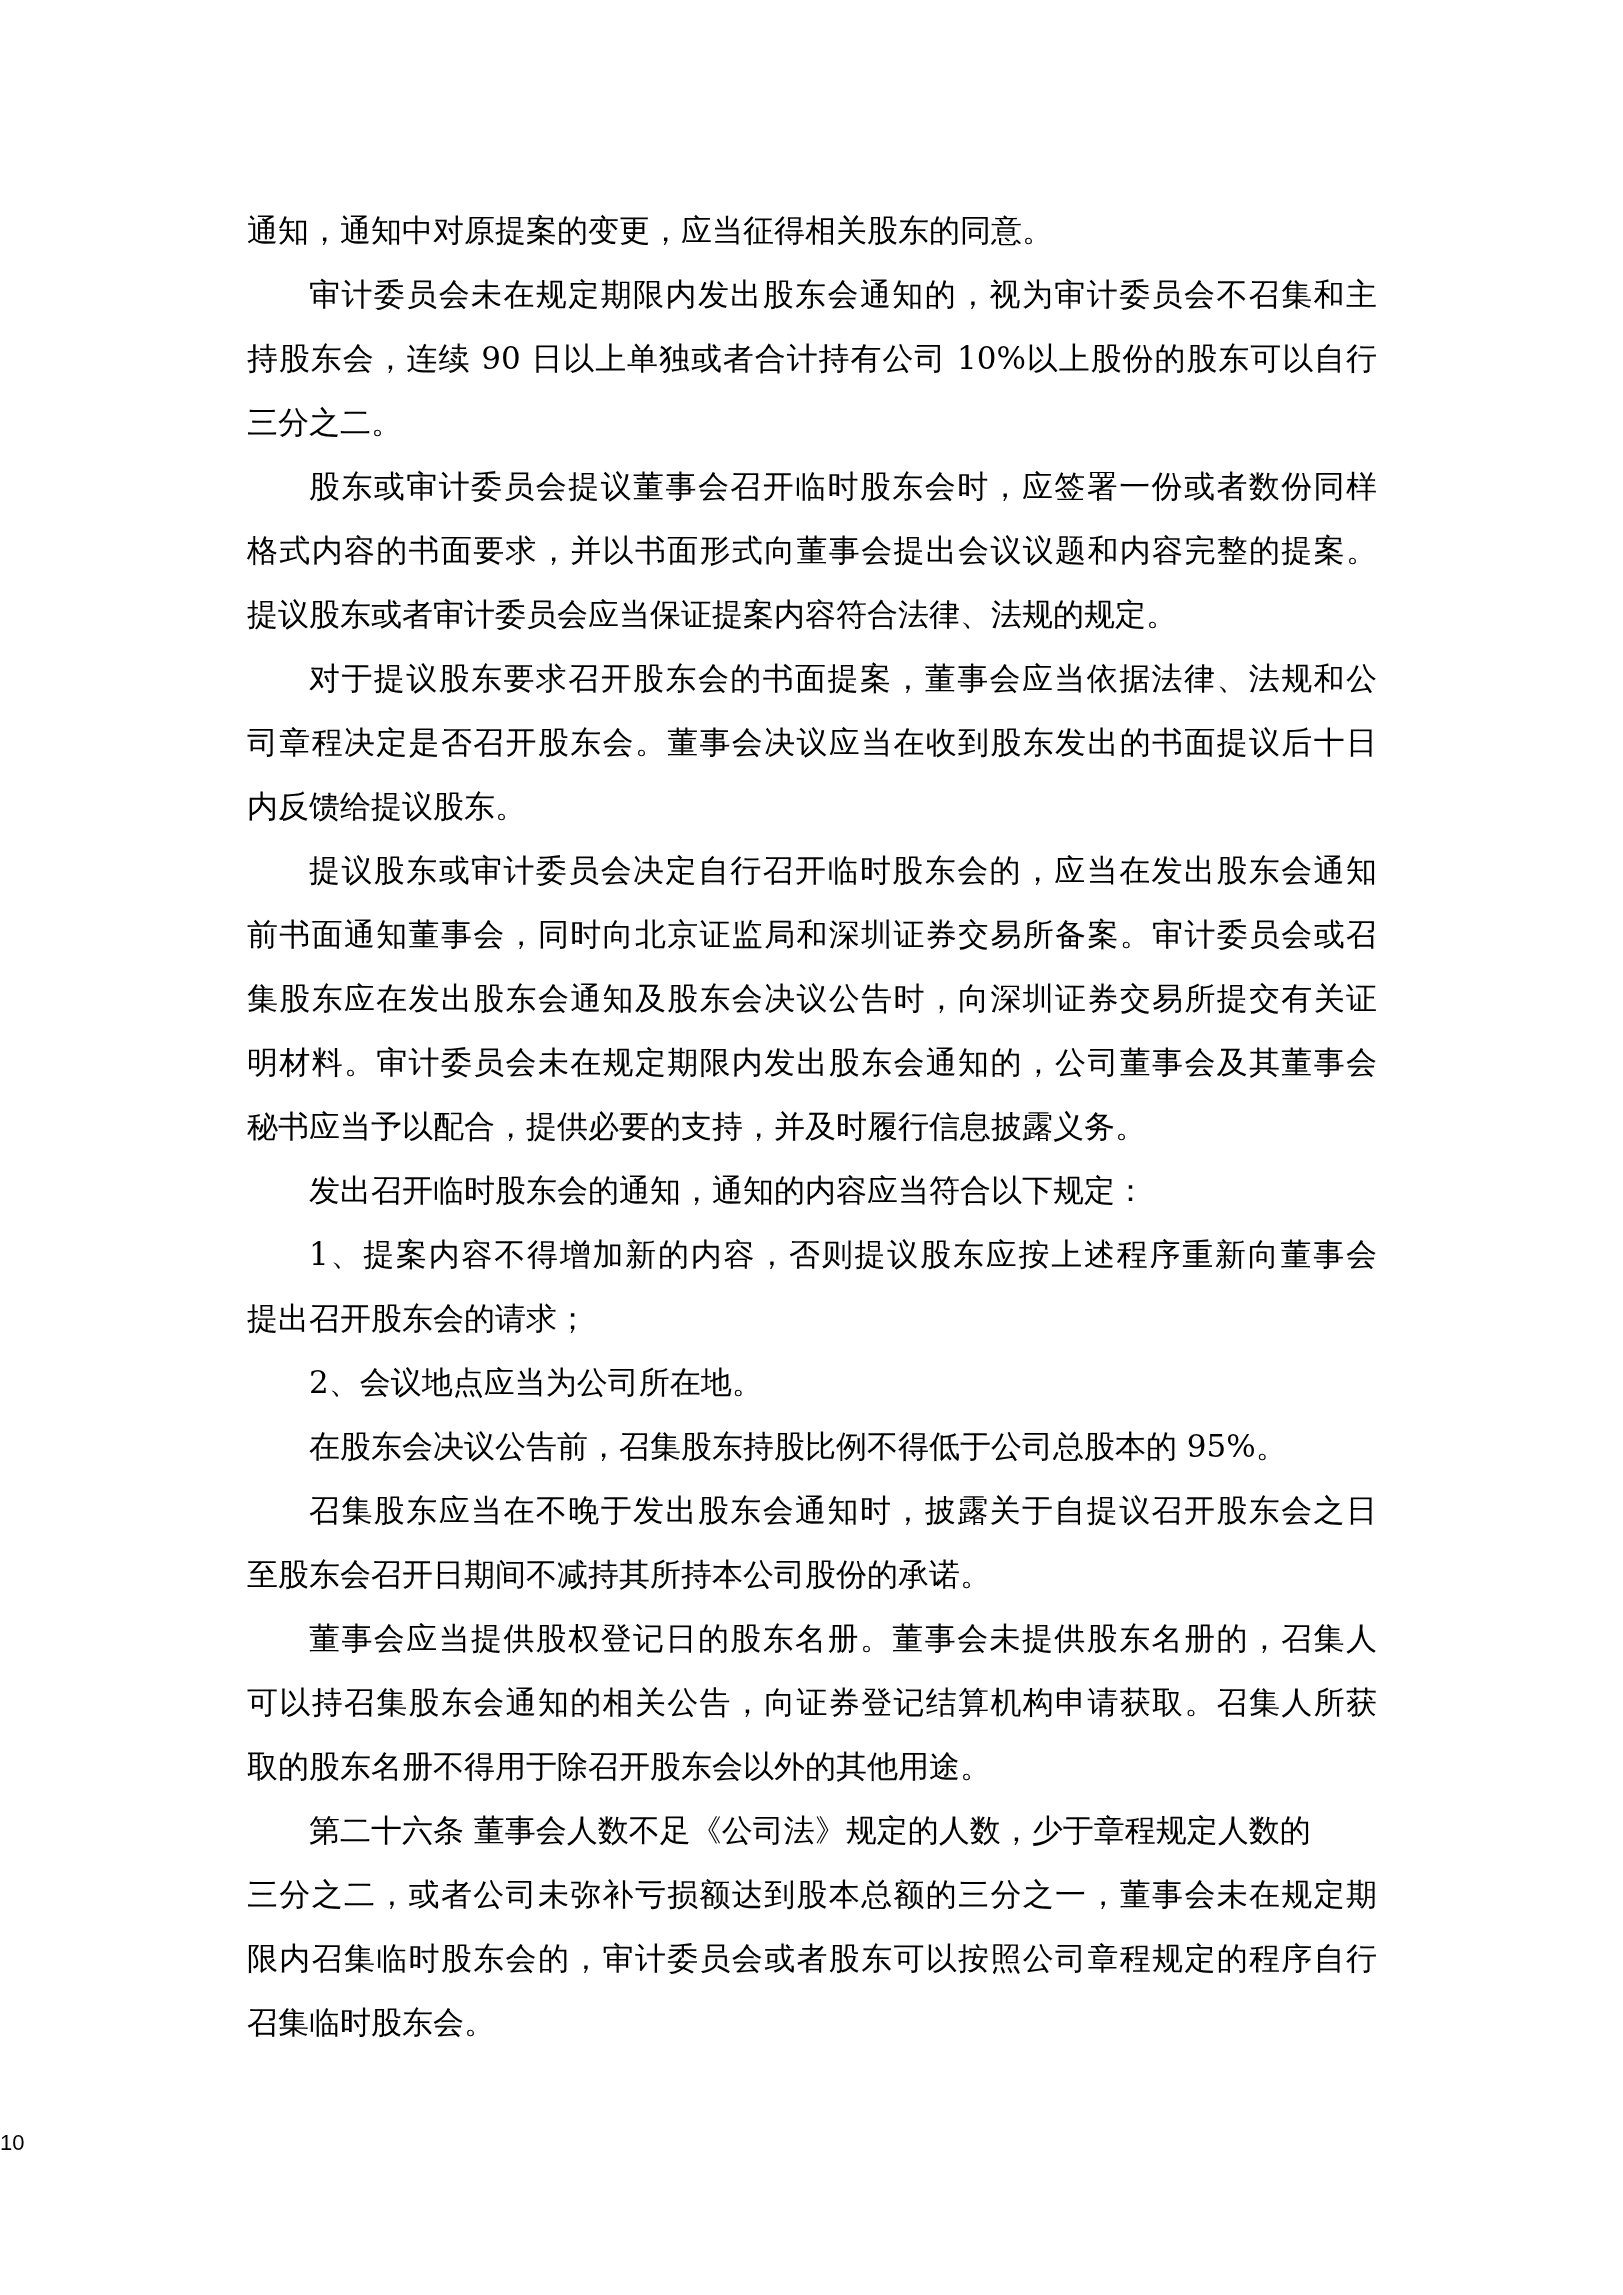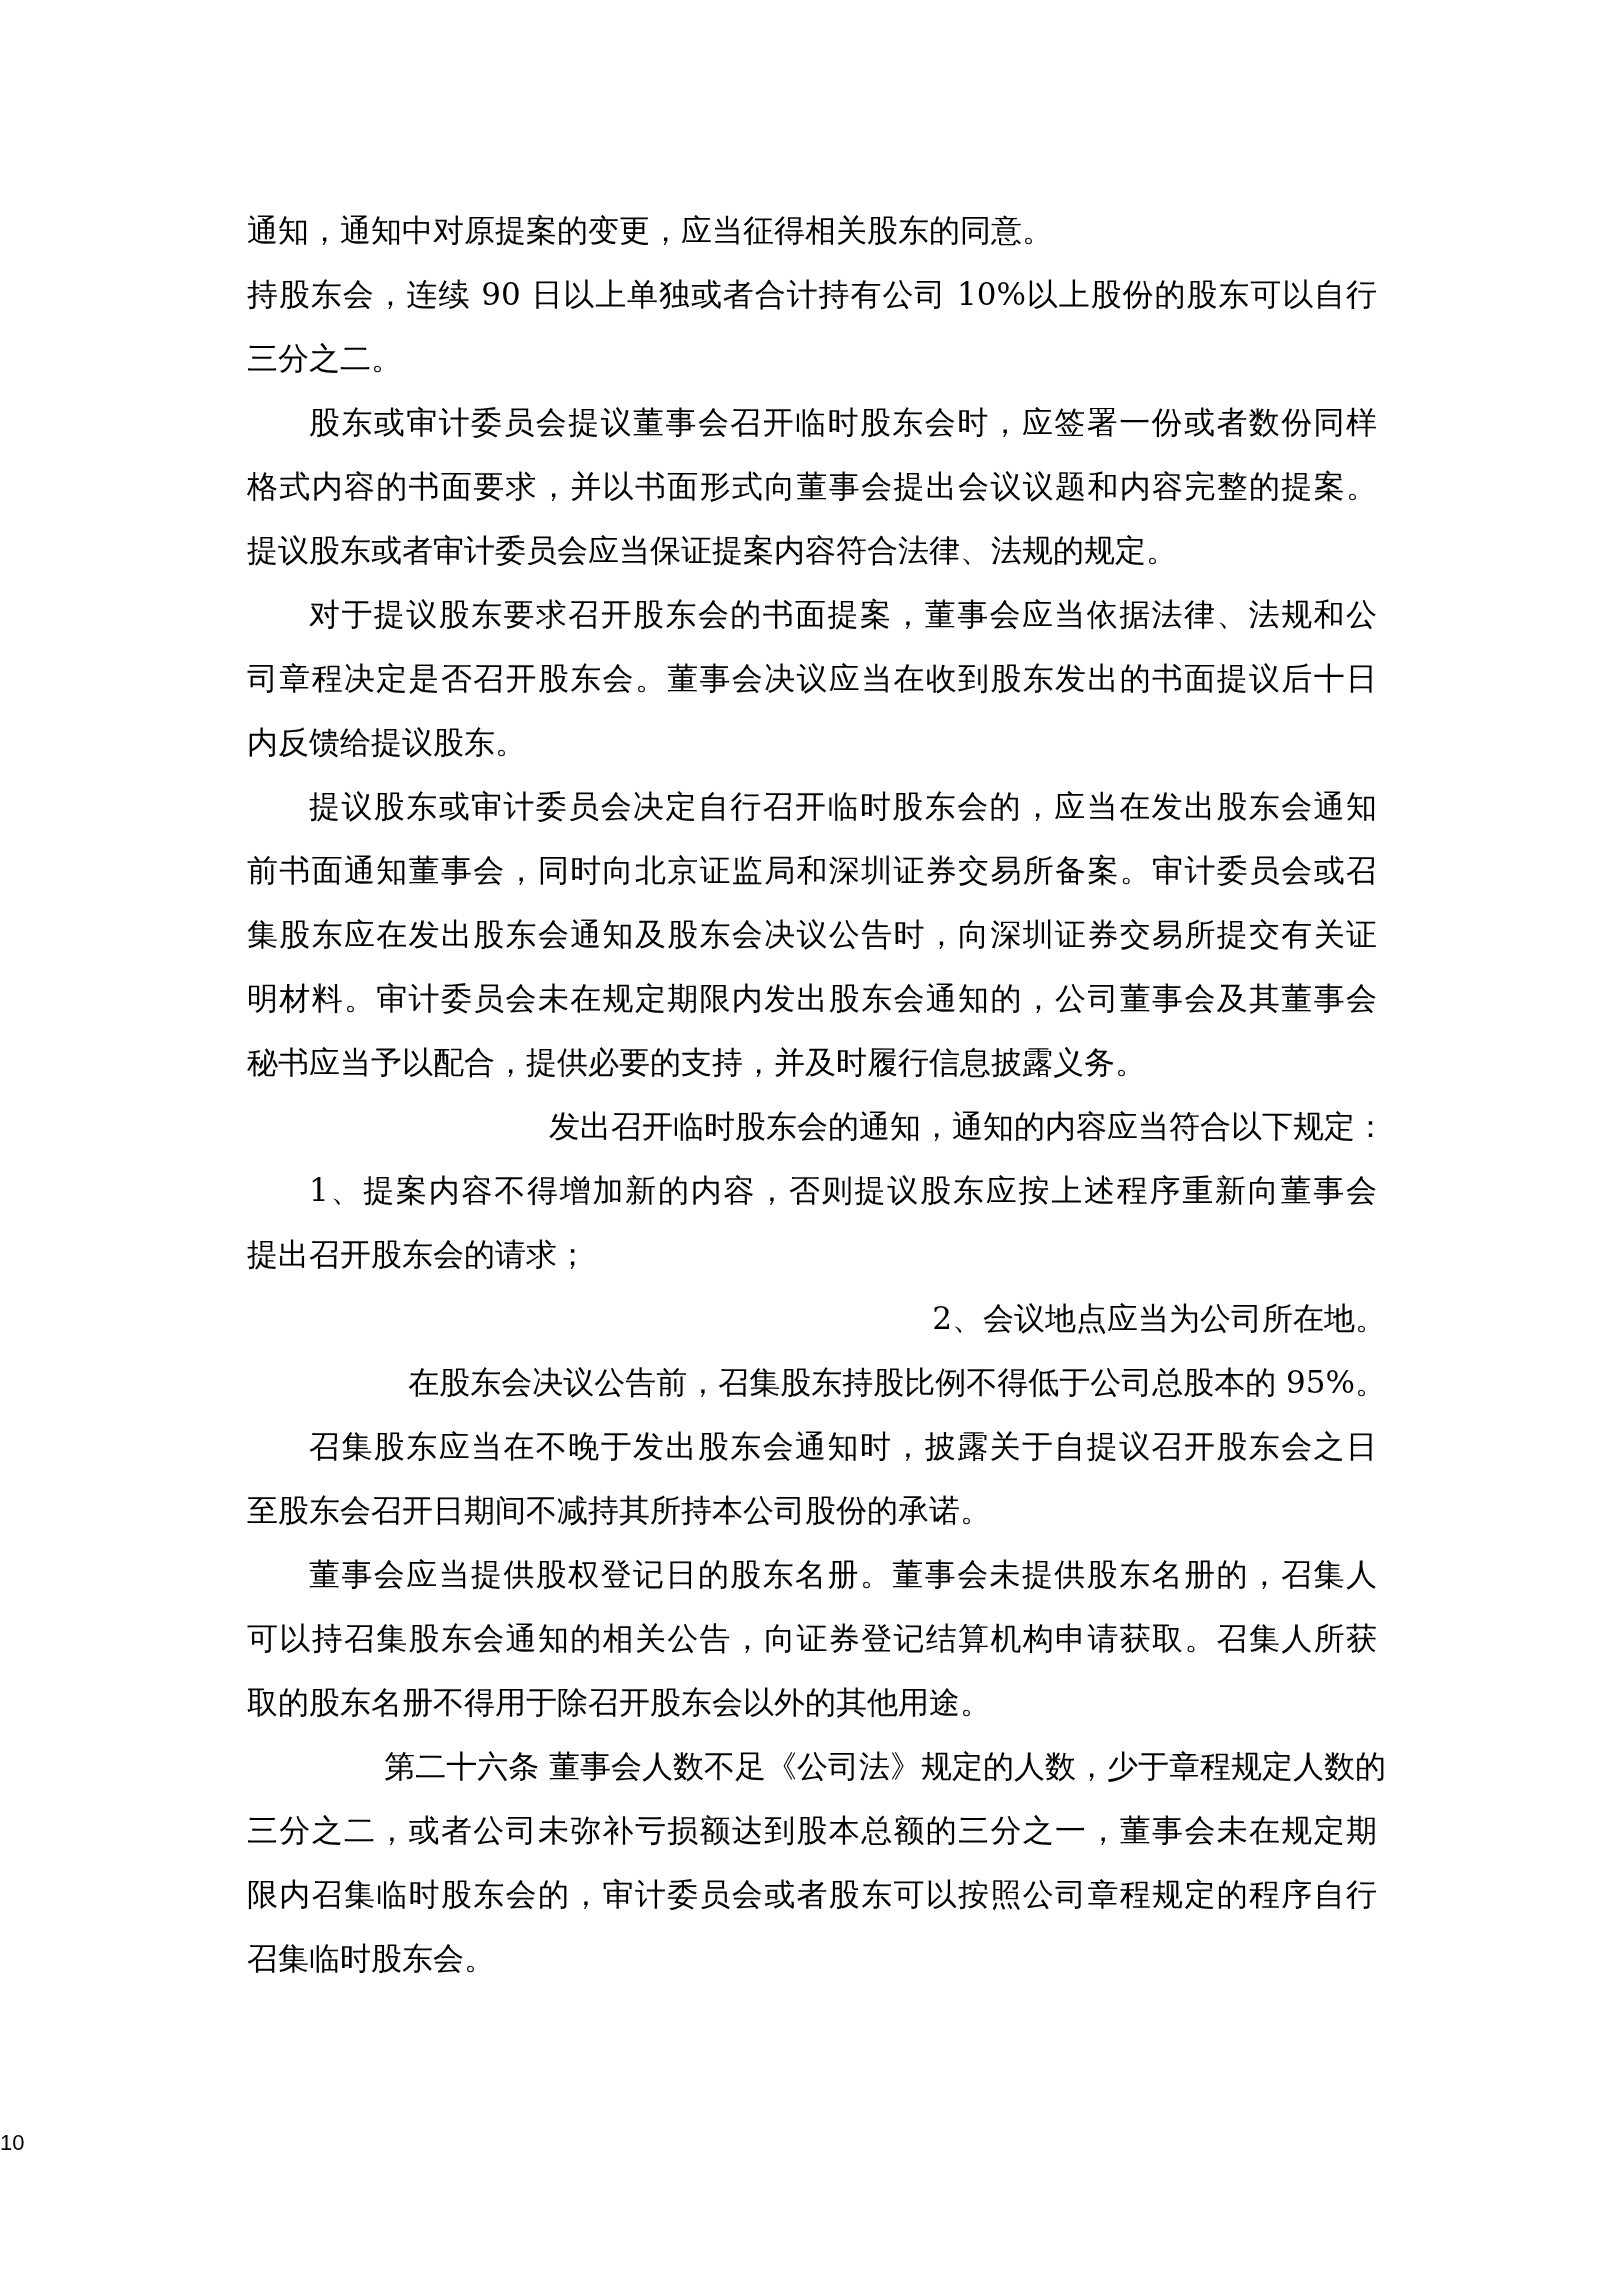--- a/index.html
+++ b/index.html
@@ -29,21 +29,21 @@
       width: 1139px;
     }
     .line {
       height: 64px;
       line-height: 64px;
       font-size: 31px;
       white-space: nowrap;
       letter-spacing: 0px;
       display: block;
     }
-    .line.indent { padding-left: 62px; text-align: right; }
+    .line.indent { padding-left: 62px; }
     .line.justify {
       text-align: justify;
       text-align-last: justify;
       width: 1130px;
     }
     .line.indent.justify { width: 1068px; }
     .bold { font-weight: normal; }
     .page-number {
       position: absolute;
       left: 0;
@@ -58,20 +58,21 @@
 <body>
 
 <div class="page">
   <div class="body-text">
 
     <div>
       <span class="line">通知，通知中对原提案的变更，应当征得相关股东的同意。</span>
     </div>
 
     <div>
+      <span class="line indent justify">审计委员会未在规定期限内发出股东会通知的，视为审计委员会不召集和主</span>
       <span class="line justify">持股东会，连续 90 日以上单独或者合计持有公司 10%以上股份的股东可以自行</span>
       <span class="line">三分之二。</span>
     </div>
 
     <div>
       <span class="line indent justify">股东或审计委员会提议董事会召开临时股东会时，应签署一份或者数份同样</span>
       <span class="line justify">格式内容的书面要求，并以书面形式向董事会提出会议议题和内容完整的提案。</span>
       <span class="line">提议股东或者审计委员会应当保证提案内容符合法律、法规的规定。</span>
     </div>
 

